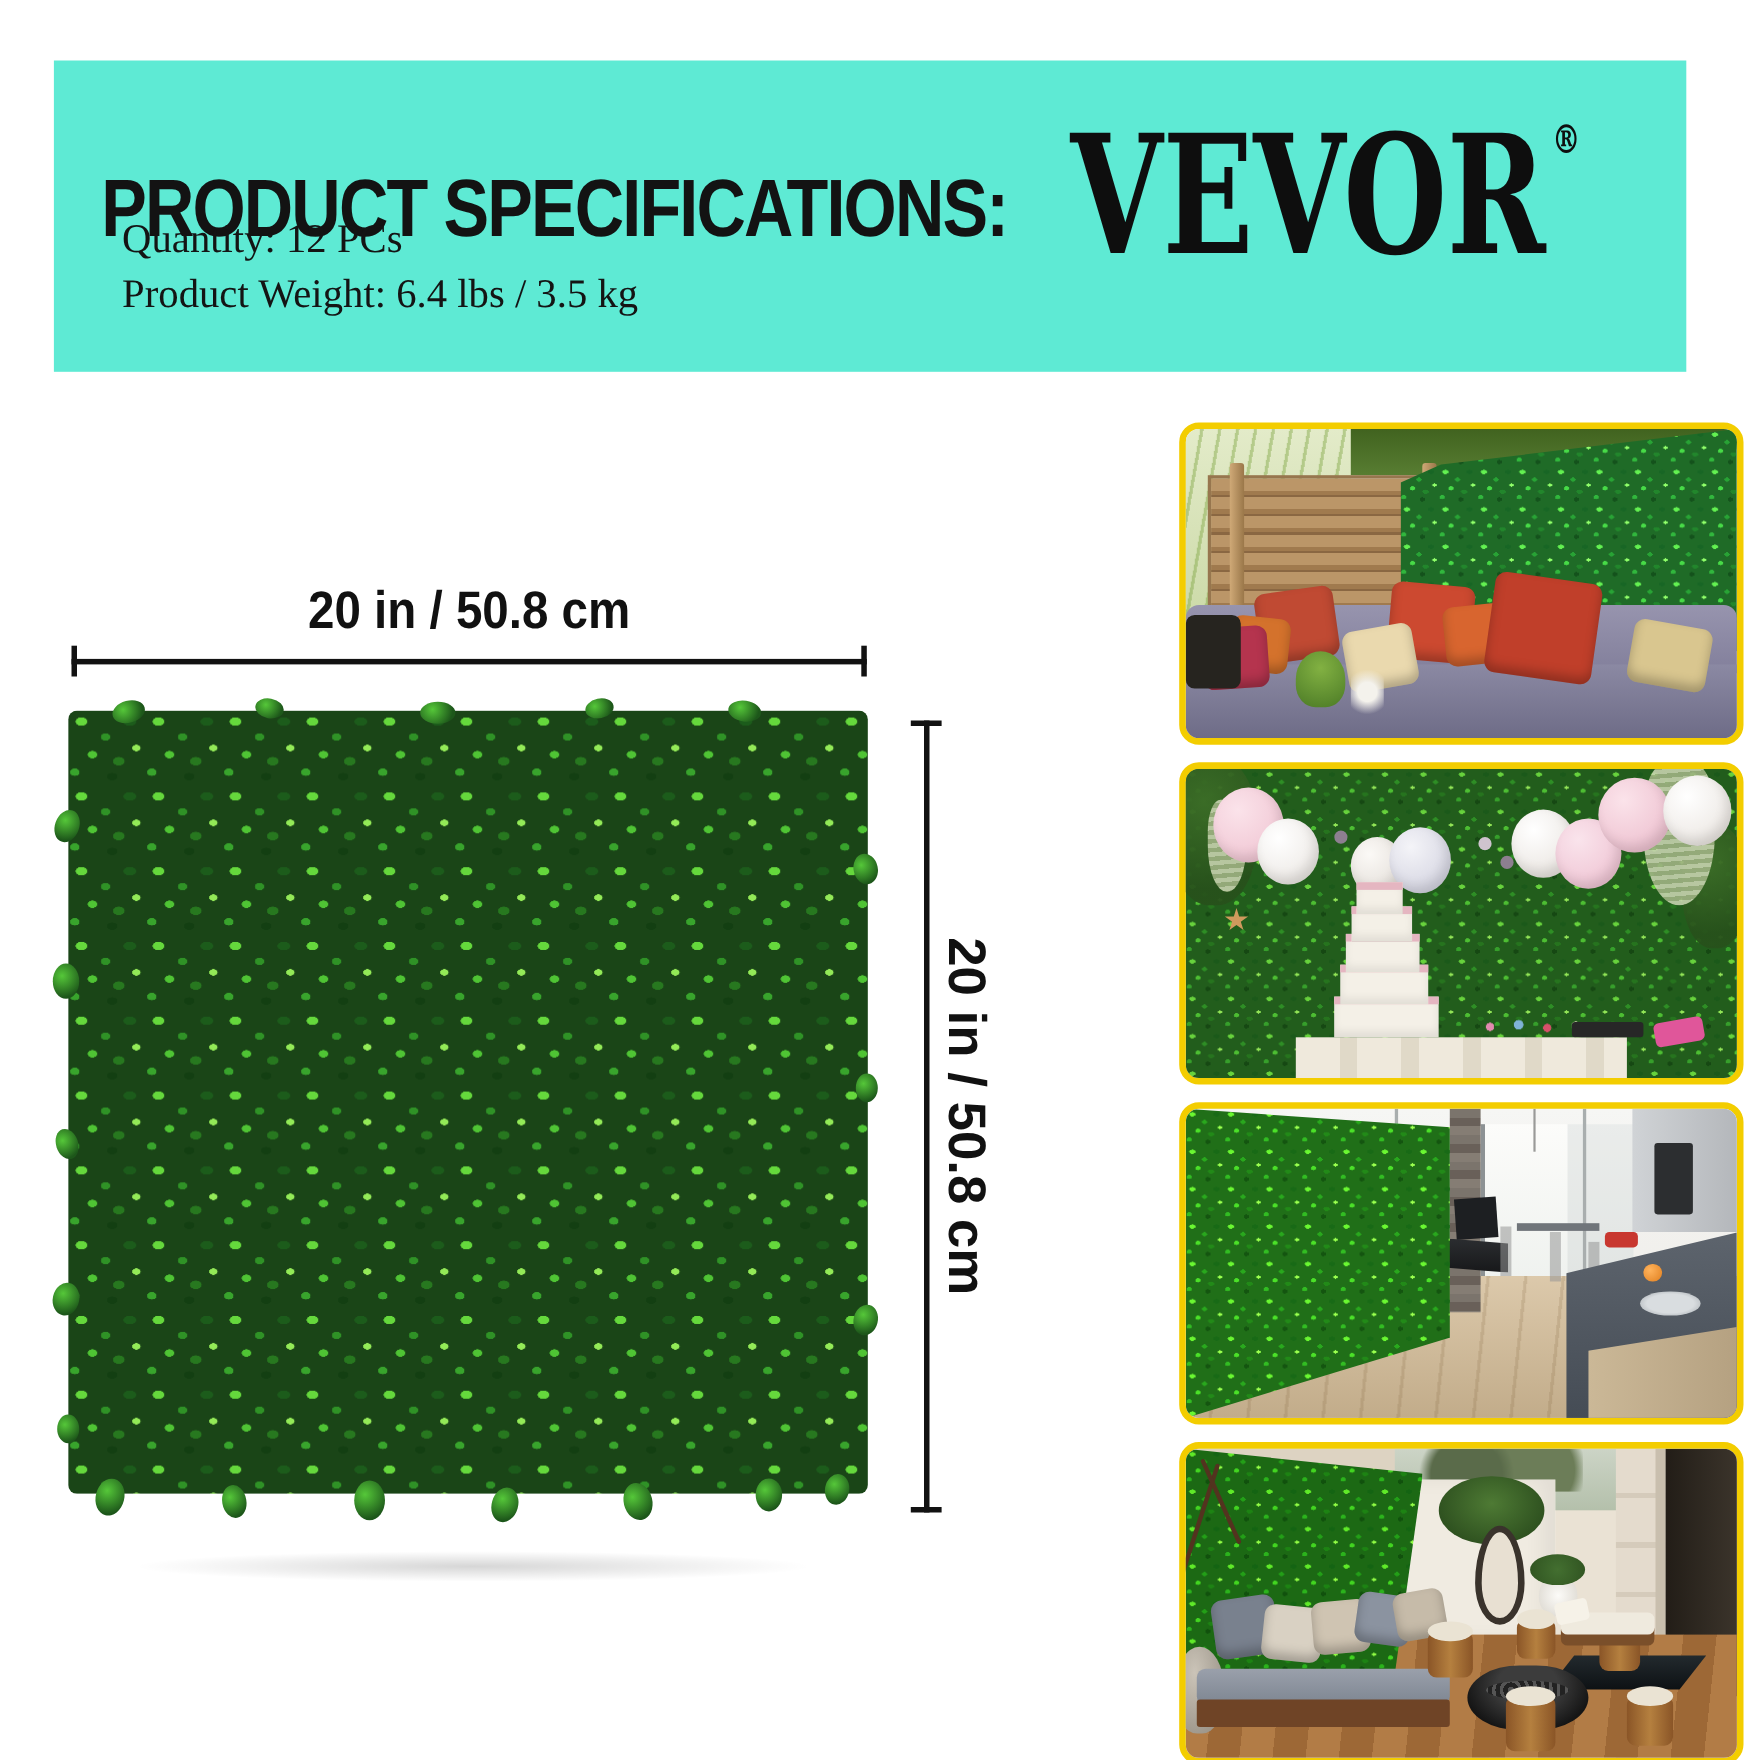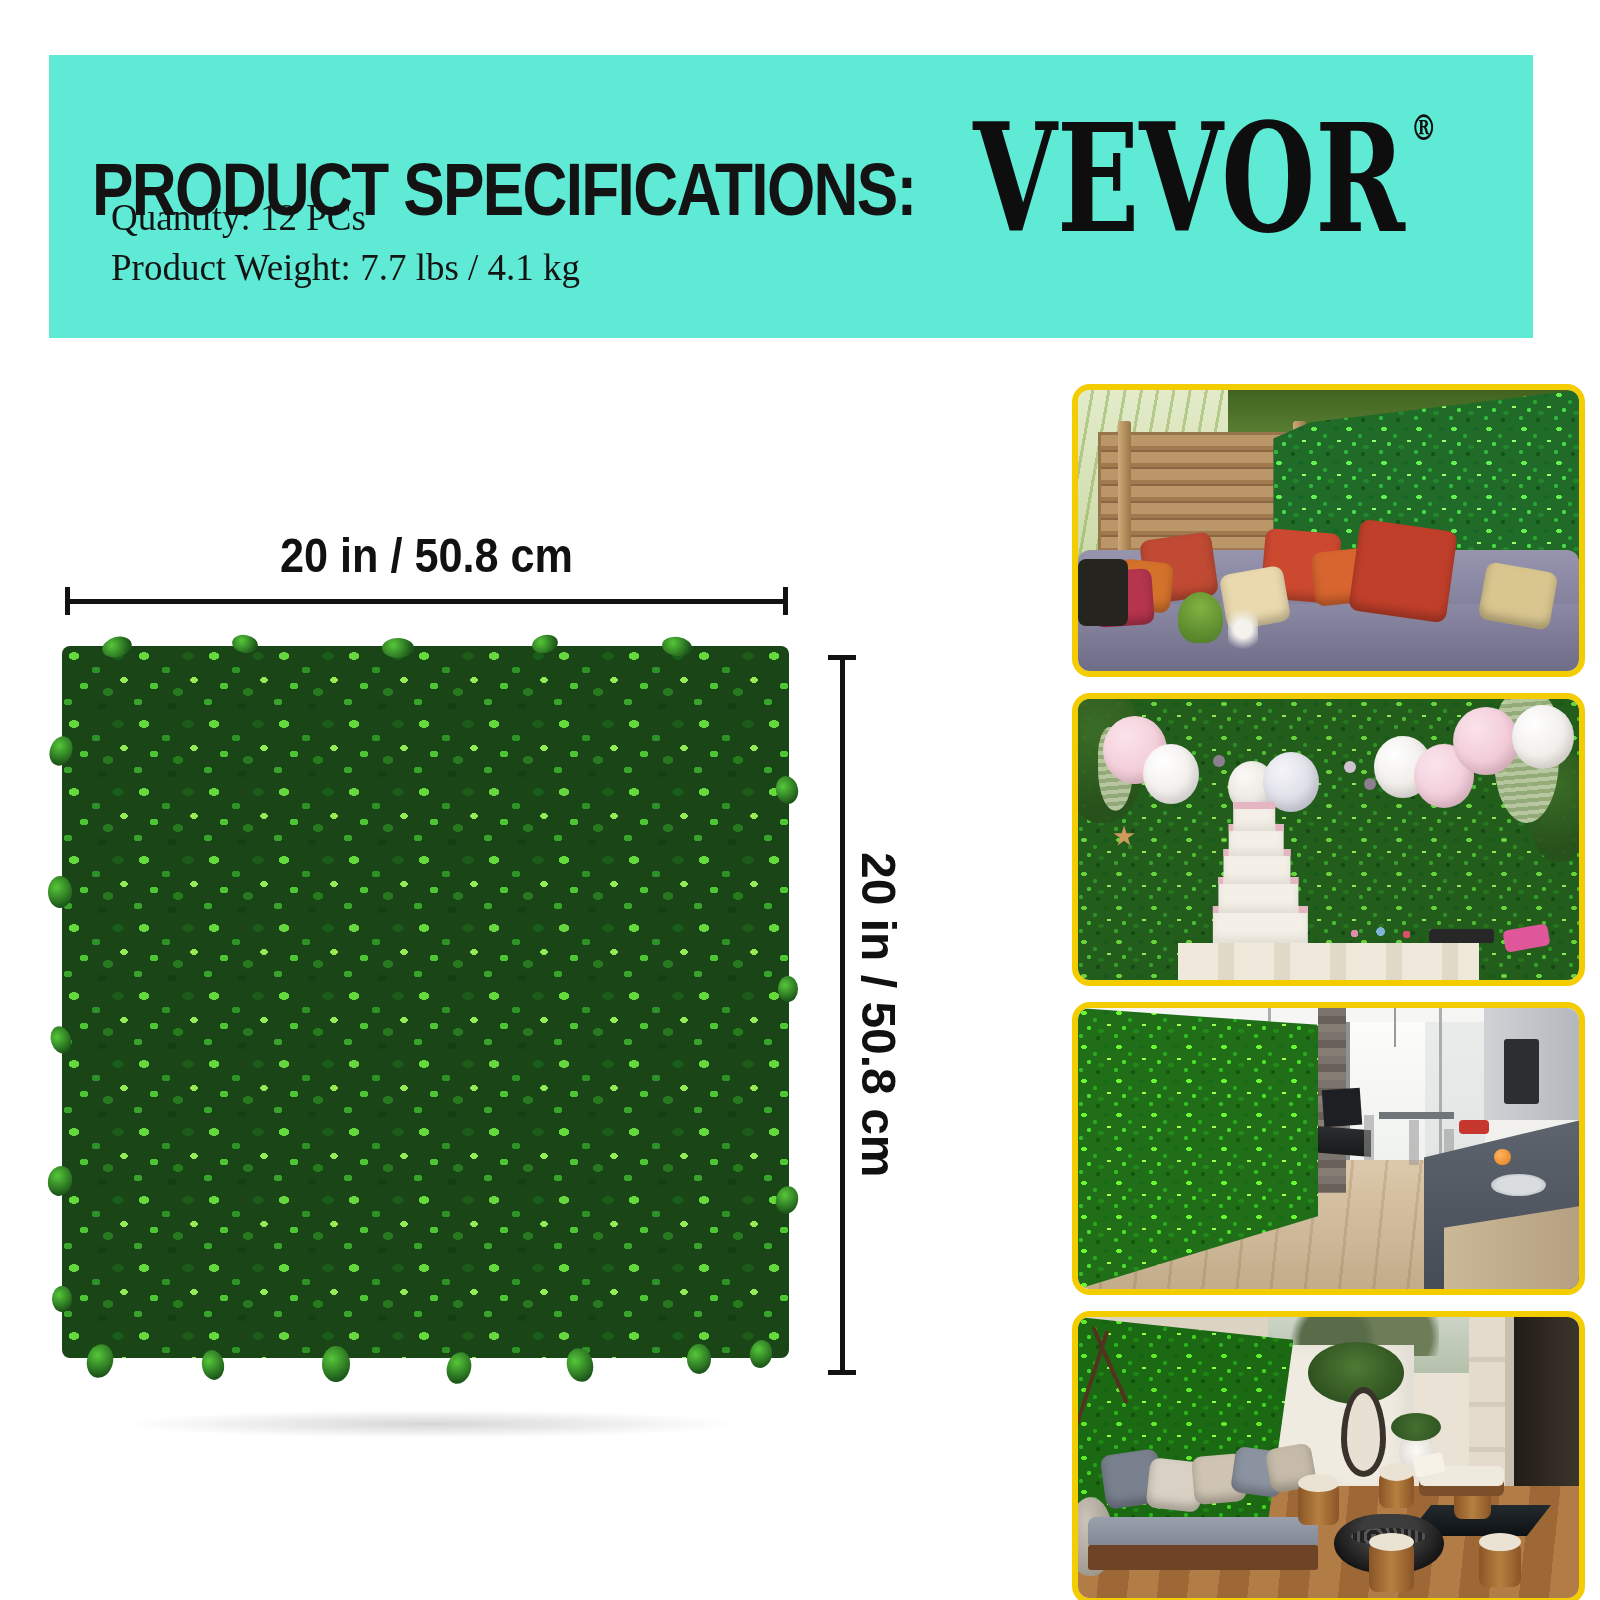--- a/index.html
+++ b/index.html
@@ -145,21 +145,21 @@
 </style>
 </head>
 <body>
 
 <div class="page">
 
   <header class="banner">
     <h1 class="banner-title">PRODUCT SPECIFICATIONS:</h1>
     <div class="banner-specs">
       <div>Quantity: 12 PCs</div>
-      <div>Product Weight: 7.7 lbs / 4.1 kg</div>
+      <div>Product Weight: 6.4 lbs / 3.5 kg</div>
     </div>
     <div class="brand"><span>VEVOR</span><span class="brand-reg">®</span></div>
   </header>
 
   <div class="hdim-label">20 in / 50.8 cm</div>
   <div class="hline">
     <i class="tk l"></i>
     <i class="tk r"></i>
   </div>
 

